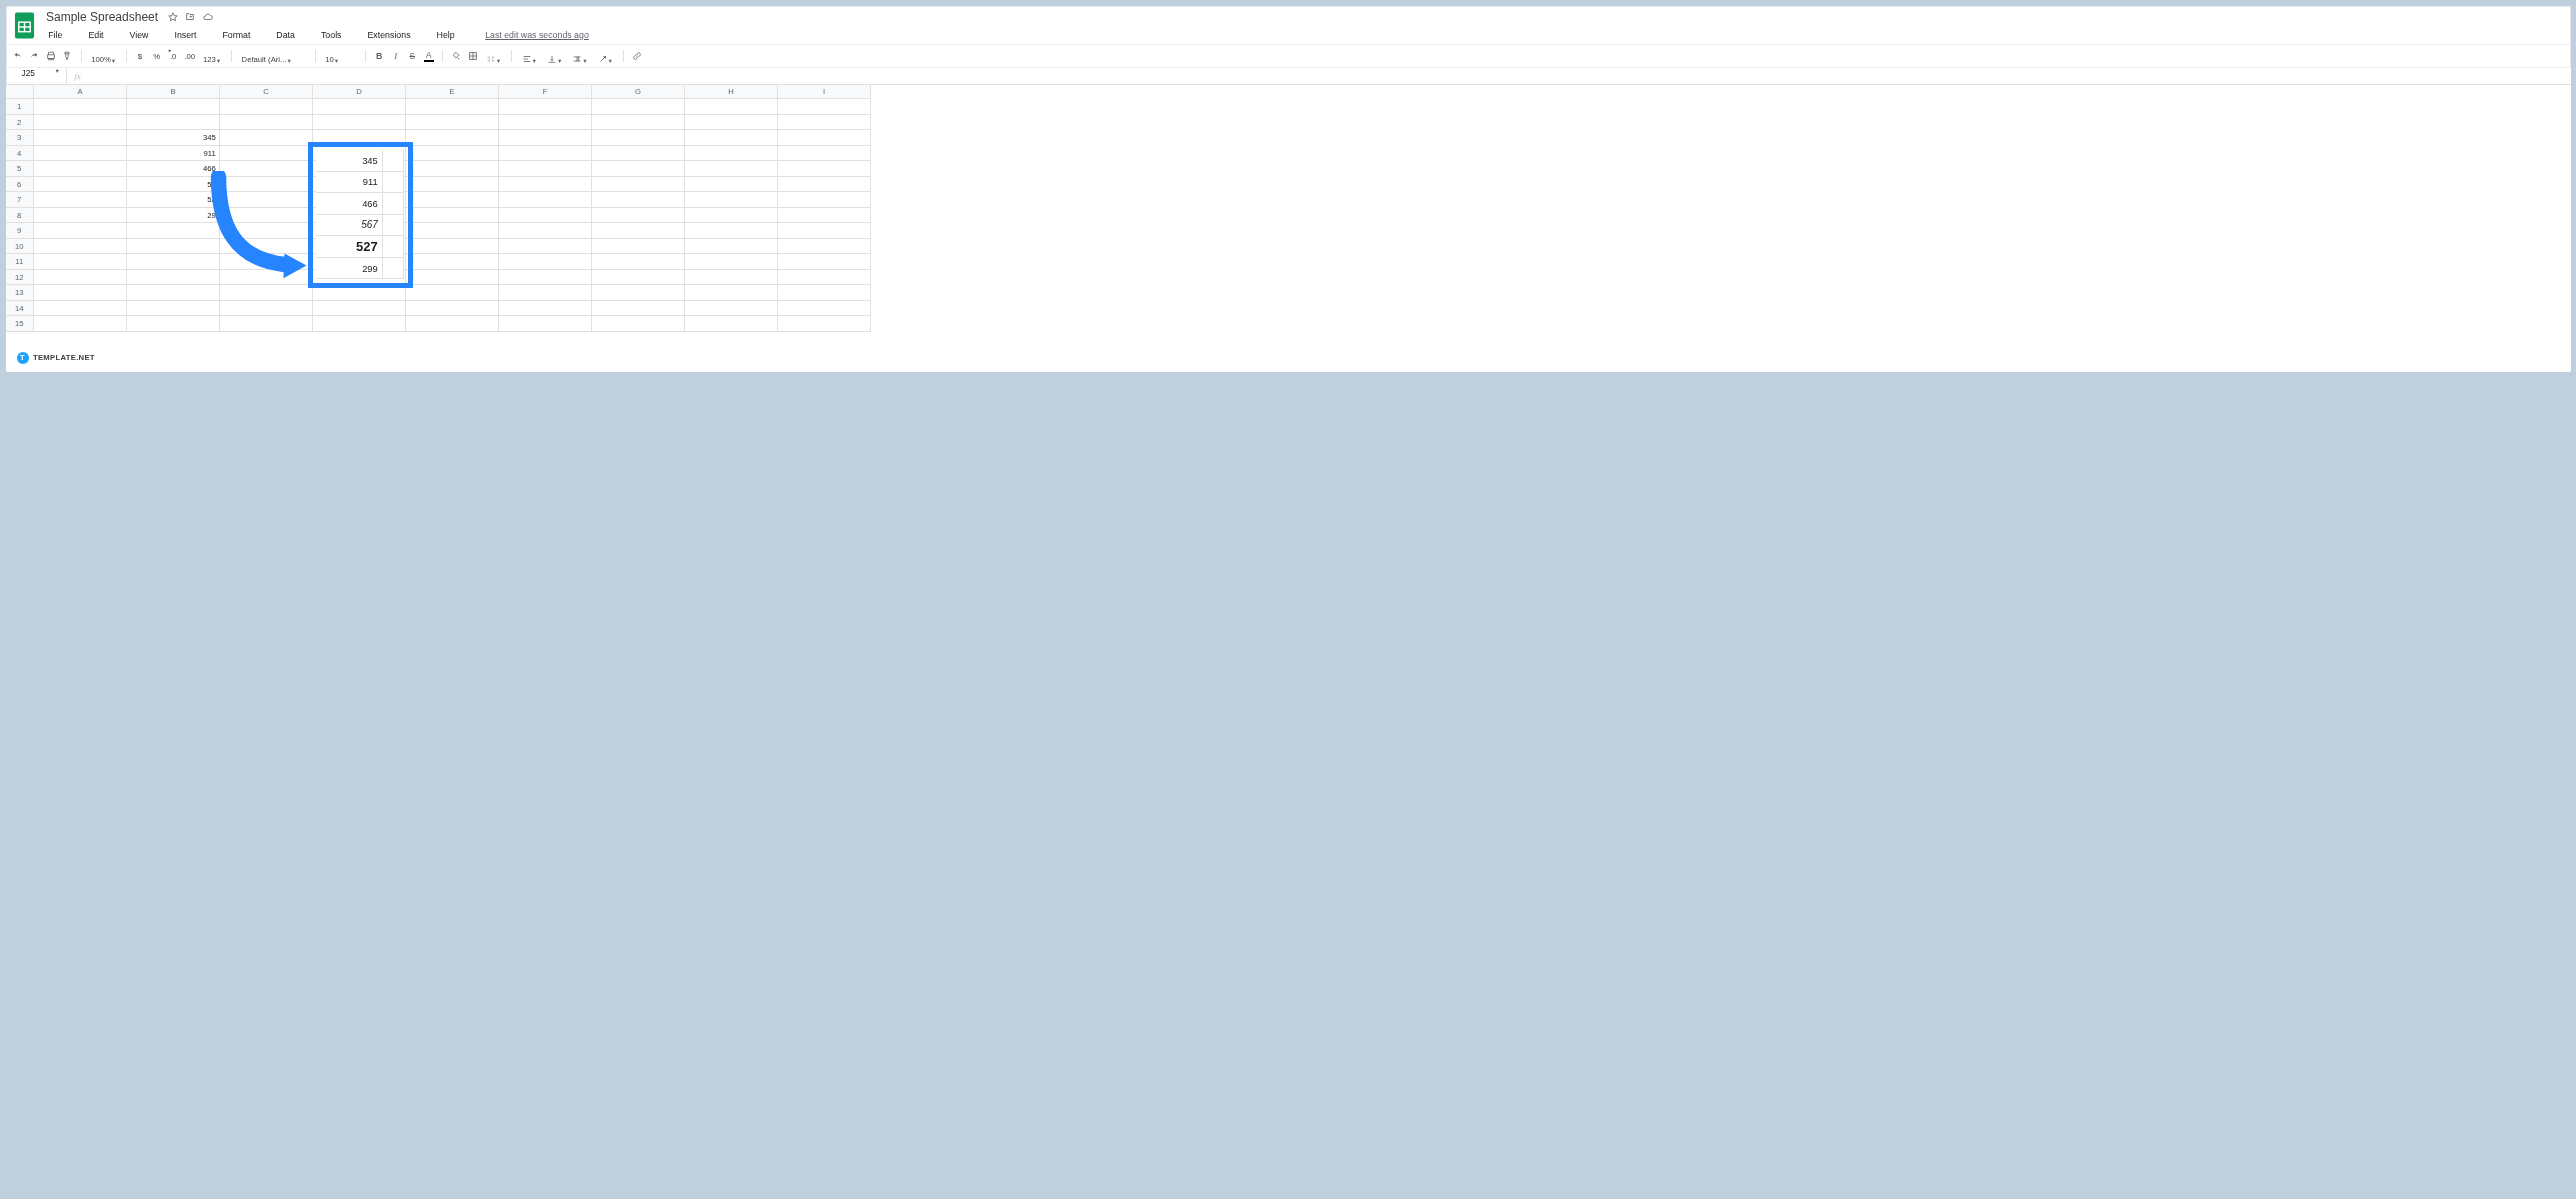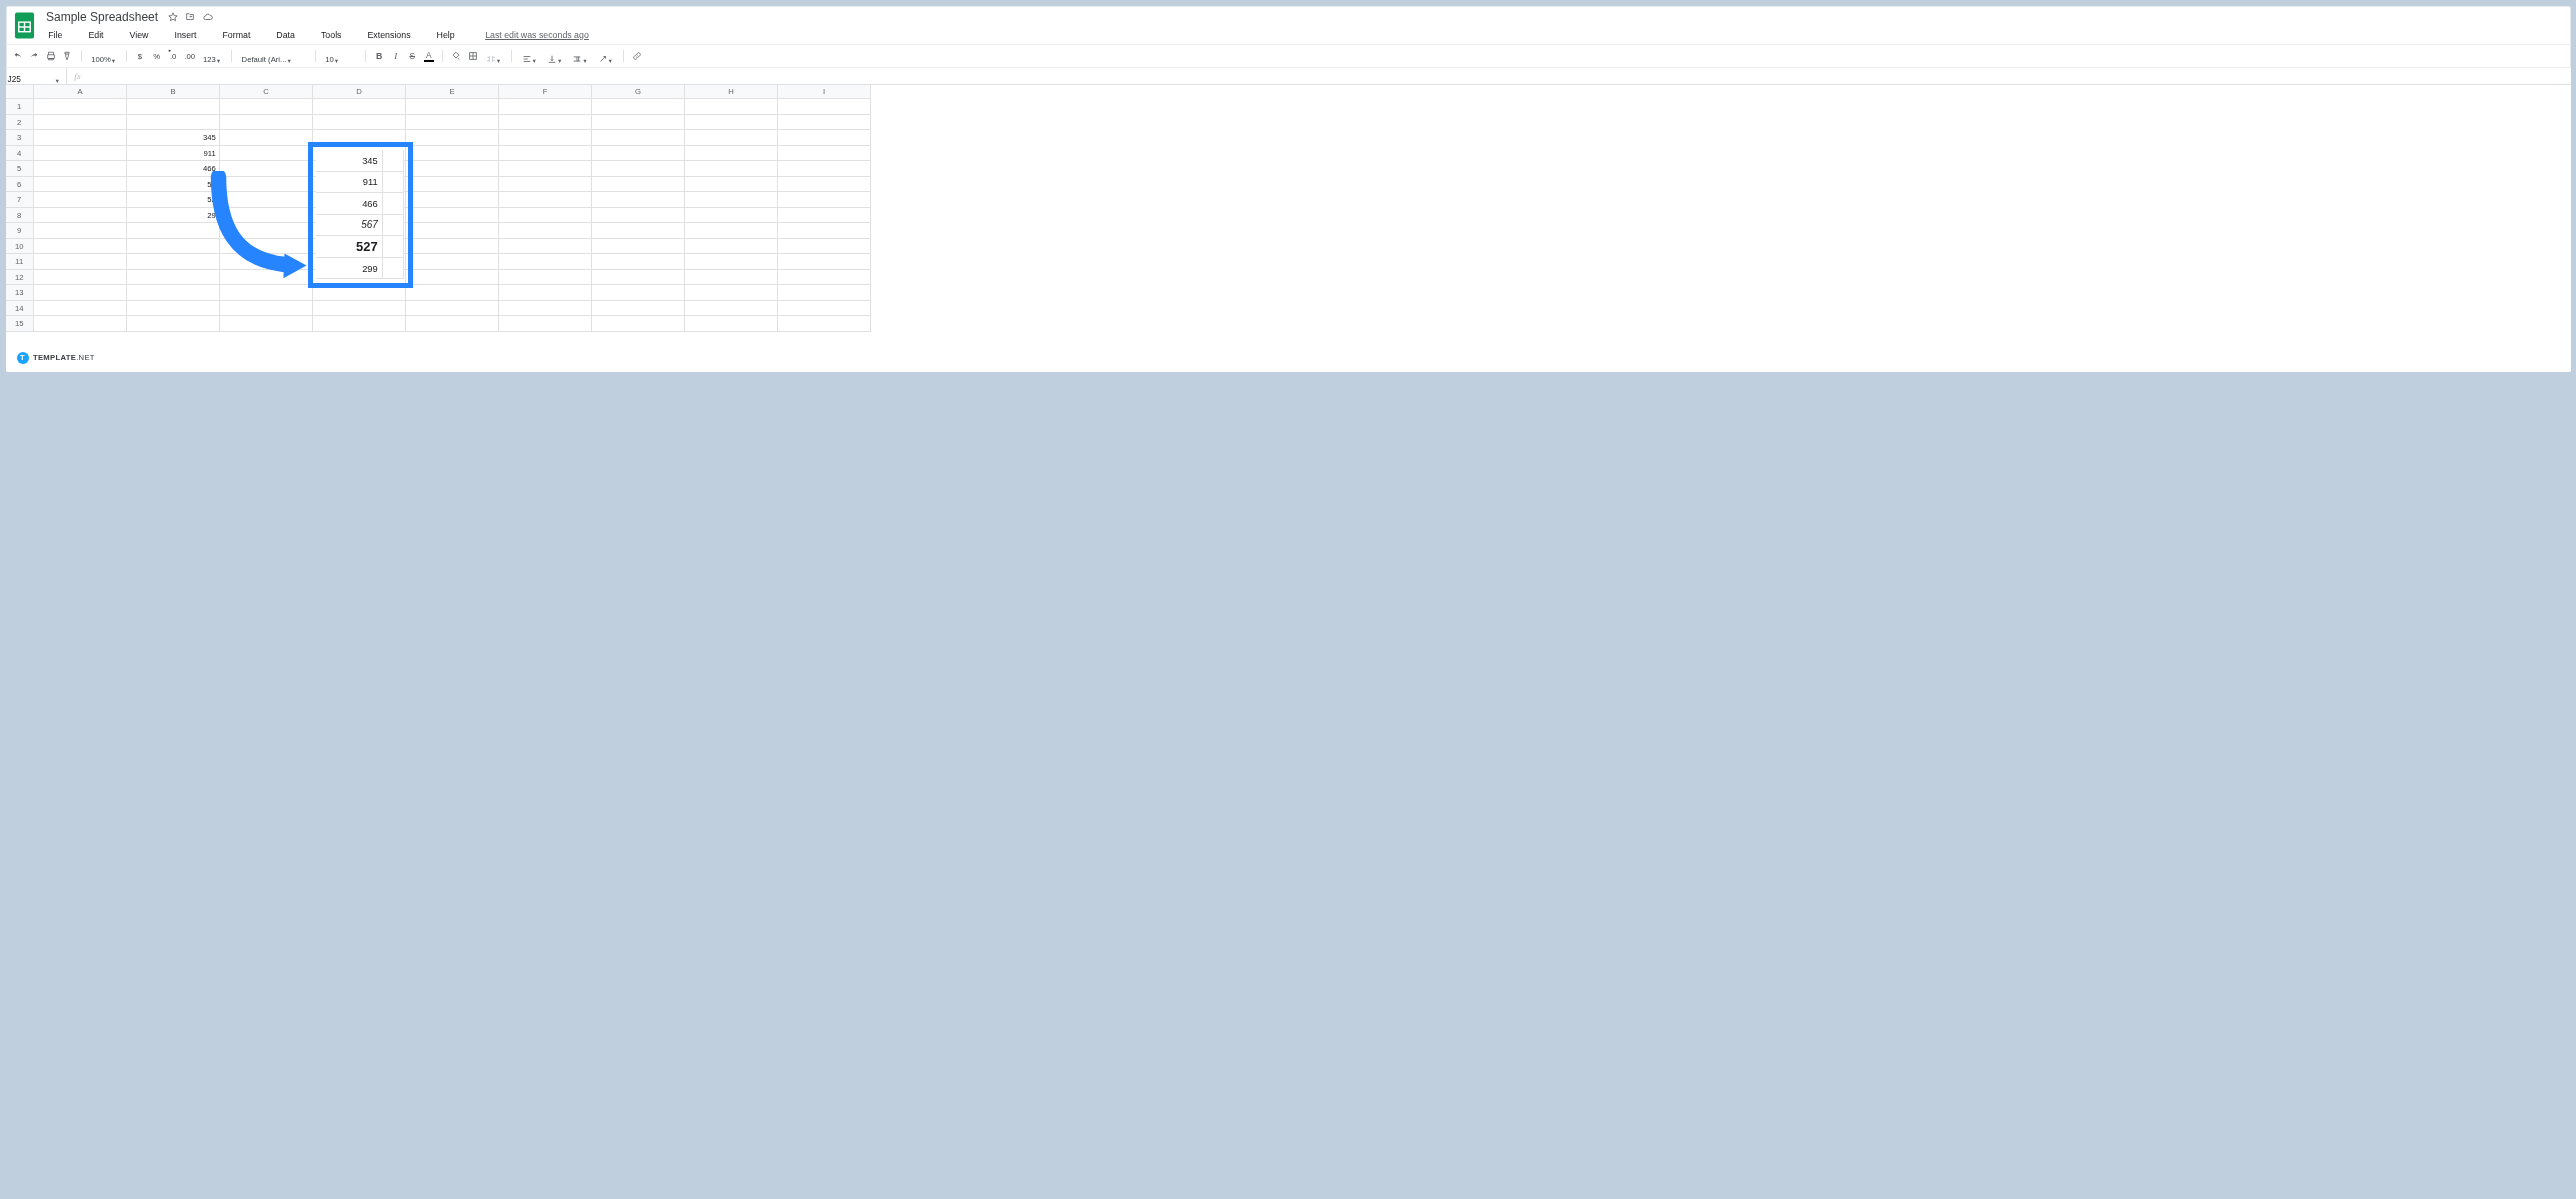--- a/index.html
+++ b/index.html
@@ -39,21 +39,21 @@
 .tb-btn { min-width: 15.5px; height: 15.5px; display:flex; align-items:center; justify-content:center;
   border-radius:1.7px; cursor:pointer; padding:0 2.2px; }
 .tb-sep { width:0.6px; height:12px; background:#e0e0e0; margin:0 4.4px; }
 .tb-dd { display:flex; align-items:flex-end; gap:0; padding:0 4.4px; height:15.5px; cursor:pointer; }
 .tb-dd .caret, .caret { font-size:5.5px; color:#5f6368; }
 .tb-text  { font-size:7.7px; color:#3c4043; }
 .tc-swatch { width:10px; height:2.2px; background:#000; margin-top:-1.1px;}
 .tb-btn svg, .tb-dd svg, .title-icon svg { width:10px; height:10px; fill:#5f6368; }
 
 .formula-bar { display:flex; align-items:center; border-bottom:0.6px solid #e0e0e0; height:16.6px; }
-.name-box { display:flex; align-items:flex-end; gap:16px; width:61px; border-right:0.6px solid #e0e0e0; height:100%; padding-left:2px; font-size:8.3px;}
+.name-box { display:flex; align-items:flex-start; gap:16px; width:61px; border-right:0.6px solid #e0e0e0; height:100%; padding-left:16px; font-size:8.3px;}
 .name-box .caret { margin-left:auto; margin-right:5.5px; }
 .fx-label { font-style:italic; color:#bdbdbd; font-size:8.8px; padding:0 7.7px; font-family: "Times New Roman", serif;}
 .formula-input { flex:1; height:100%; border:none; outline:none; font-size:8.3px; padding-left:2.2px;}
 
 .grid-scroll { overflow:auto; background:#fff; position:relative; }
 .grid { border-collapse:collapse; table-layout:fixed; }
 .grid th, .grid td { border:0.6px solid #e0e0e0; font-size:7.7px; }
 .grid thead th {
   background:#f8f9fa; color:#5f6368; font-weight:normal; height:14.3px; text-align:center;
   border-top:none;
@@ -70,21 +70,21 @@
 .colw { width:93px; }
 
 .anno-box {
   position:absolute; border:5.5px solid #2684ff; background:transparent;
   pointer-events:none;
 }
 .anno-arrow { position:absolute; pointer-events:none; }
 
 .watermark { position:absolute; left:11px; bottom:7.7px; display:flex; align-items:center; gap:4.4px; font-weight:700; color:#3c4043; letter-spacing:0.3px;}
 .watermark .t-badge{ width:12px; height:12px; border-radius:50%; background:#1aa3ff; color:#fff; display:flex;align-items:center;justify-content:center; font-size:7.7px; font-family:Arial;}
-.watermark .net{ font-weight:400;}
+.watermark .net{ font-weight:700;}
 </style>
 </head>
 <body>
 
 <div class="app-frame">
 
   <div class="doc-header">
     <div class="app-logo">
       <svg viewBox="0 0 44 58">
           <rect x="2" y="2" width="40" height="54" rx="4" fill="#0f9d58"></rect>

